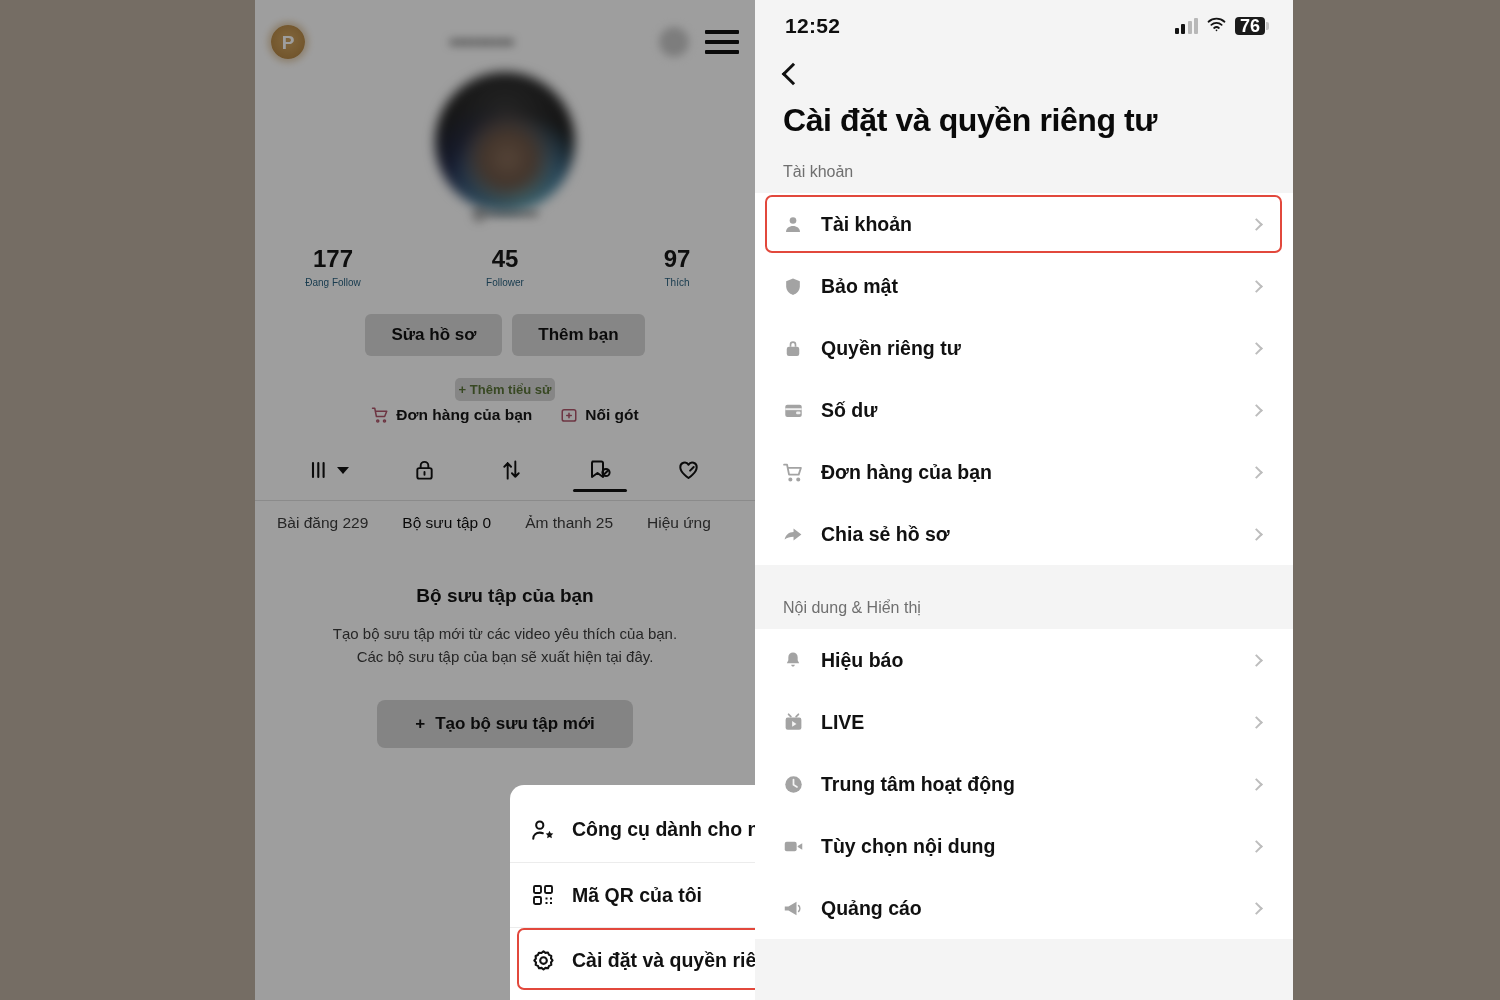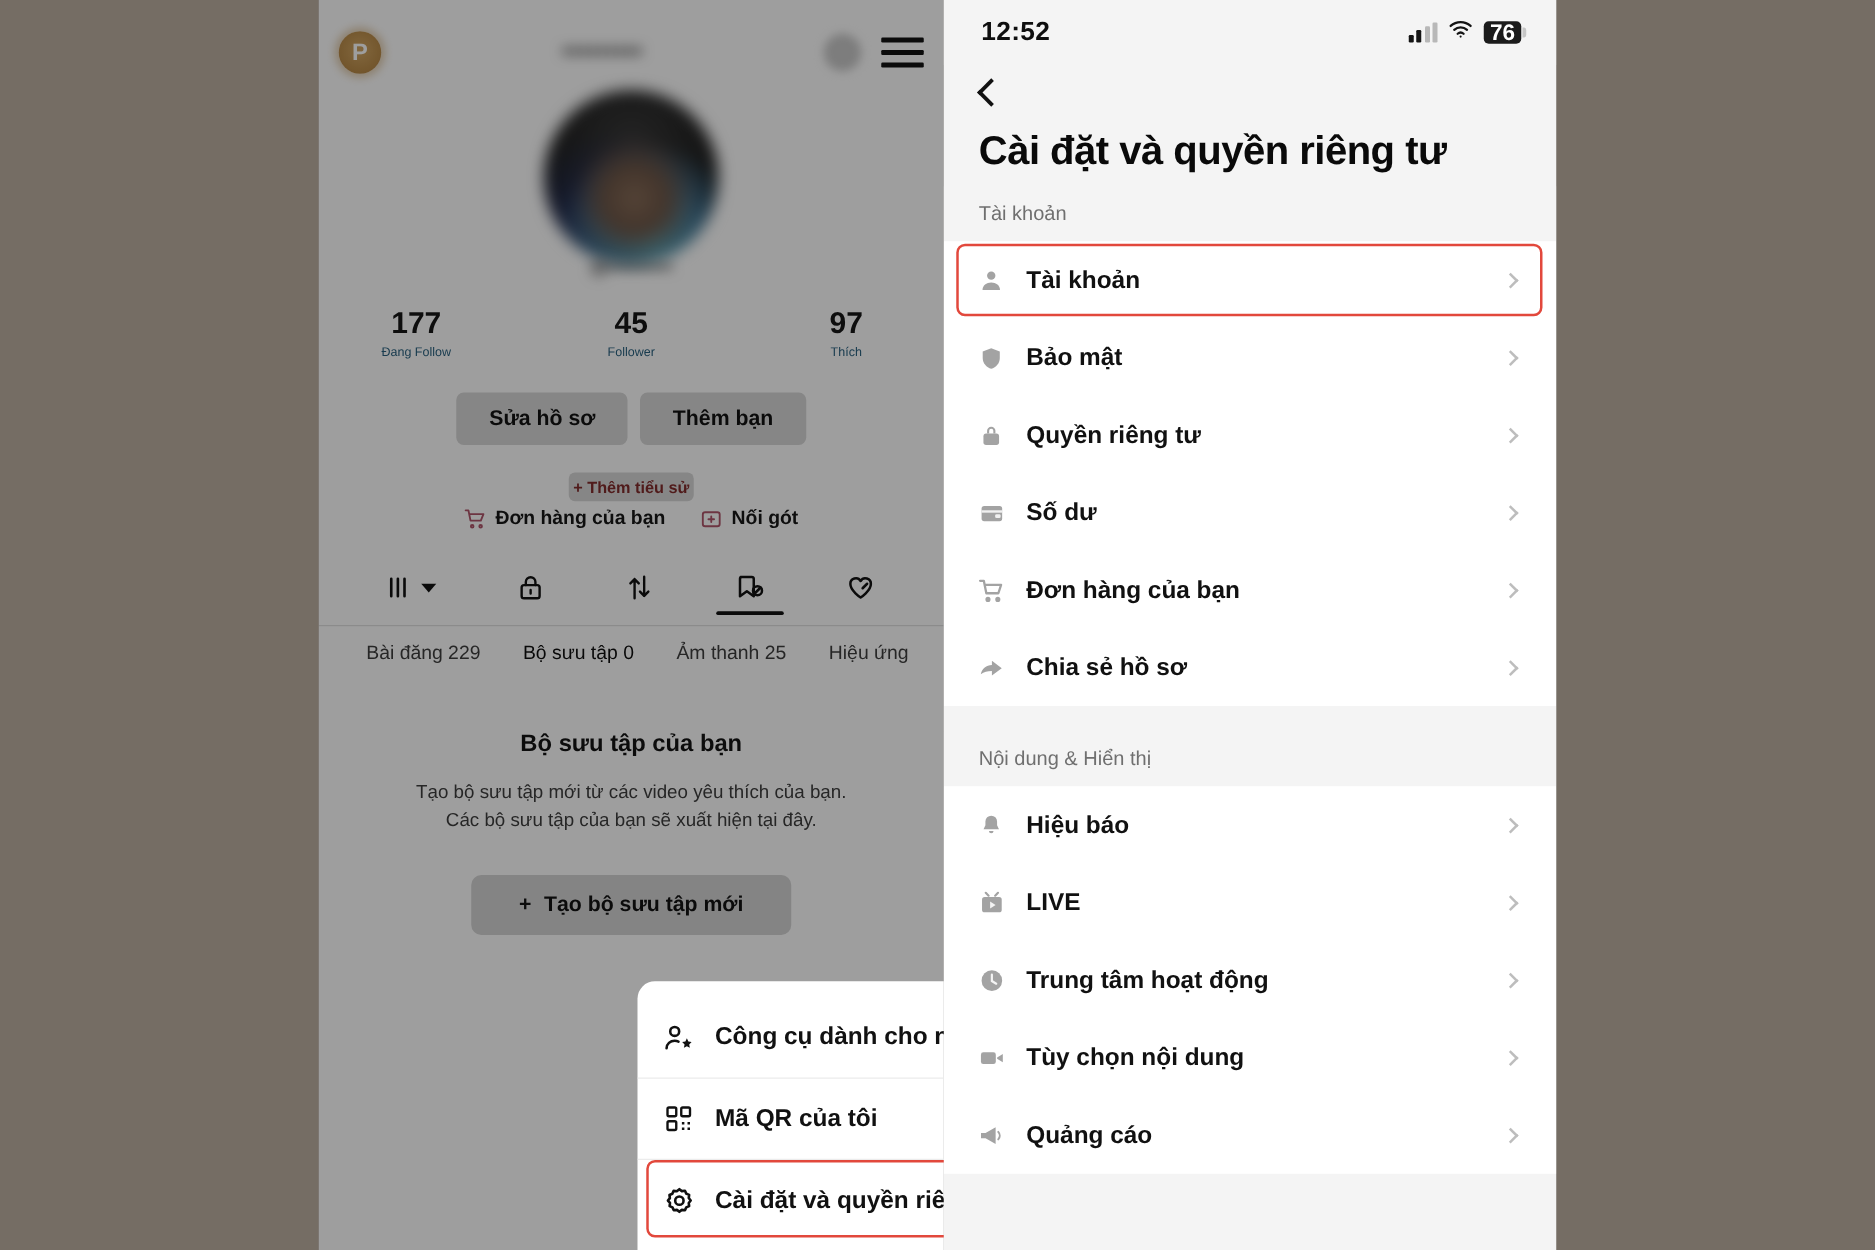--- a/index.html
+++ b/index.html
@@ -71,21 +71,21 @@
   .prof-actions { position: absolute; top: 314px; left: 0; width: 100%; display: flex; justify-content: center; gap: 10px; }
   .pbtn {
     background: #d8d8d8; border-radius: 6px; padding: 11px 26px;
     font-size: 17px; font-weight: 700; color: #111;
   }
   .bio-chip {
     position: absolute; top: 378px; left: 0; width: 100%; text-align: center;
   }
   .bio-chip span {
     display: inline-block; background: #d8d8d8; border-radius: 5px;
-    padding: 4px 4px; font-size: 13px; font-weight: 700; color: #b91c1c;
+    padding: 4px 4px; font-size: 13px; font-weight: 700; color: #4d7c0f;
   }
   .shop-row {
     position: absolute; top: 406px; left: 0; width: 100%;
     display: flex; justify-content: center; align-items: center; gap: 28px;
   }
   .shop-item { display: flex; align-items: center; gap: 7px; font-size: 15.5px; font-weight: 700; color: #161616; }
   .shop-item svg { display: block; }
 
   
   .icon-tabs {
@@ -96,21 +96,21 @@
   .icon-tab svg { display: block; }
   .icon-tab.active::after {
     content: ""; position: absolute; left: 50%; transform: translateX(-50%);
     bottom: 2px; width: 54px; height: 3px; background: #111; border-radius: 2px;
   }
   .caret { width: 0; height: 0; border-left: 6px solid transparent; border-right: 6px solid transparent; border-top: 7px solid #111; }
 
   
   .text-tabs {
     position: absolute; top: 500px; left: 0; width: 100%; height: 44px;
-    display: flex; align-items: center; gap: 34px; padding: 0 38px;
+    display: flex; align-items: center; gap: 34px; padding: 0 22px;
     border-top: 1px solid rgba(0,0,0,.12);
   }
   .ttab { font-size: 15.5px; color: #3d3d3d; white-space: nowrap; }
   .ttab.active { font-weight: 400; color: #0f0f0f; }
 
   
   .empty { position: absolute; top: 585px; left: 0; width: 100%; text-align: center; padding: 0 34px; }
   .empty-title { font-size: 19px; font-weight: 700; color: #141414; }
   .empty-sub { margin-top: 16px; font-size: 15px; line-height: 1.5; color: #3d3d3d; }
   .empty-btn {
@@ -133,21 +133,21 @@
   .sheet-label { font-size: 19.5px; font-weight: 700; color: #111; }
   .sheet-icon { width: 26px; display: flex; align-items: center; justify-content: center; }
   .sheet-icon svg { display: block; }
   .sheet-highlight {
     position: absolute; left: 7px; right: 60px; top: 0; bottom: 2px;
     border: 2.5px solid #e2483c; border-radius: 7px; pointer-events: none;
   }
 
   
   .right-phone {
-    position: absolute; left: 755px; top: 0; width: 490px; height: 1000px;
+    position: absolute; left: 755px; top: 0; width: 538px; height: 1000px;
     background: #f4f4f4; overflow: hidden;
   }
   .statusbar {
     height: 52px; display: flex; align-items: center; justify-content: space-between;
     padding: 0 28px 0 30px; background: #f4f4f4;
   }
   .sb-time { font-size: 21px; font-weight: 700; color: #0f0f0f; letter-spacing: .3px; }
   .sb-right { display: flex; align-items: center; gap: 9px; }
   .sig { display: flex; align-items: flex-end; gap: 2.5px; height: 15px; }
   .sig i { width: 4px; background: #141414; border-radius: 1px; display: block; }

